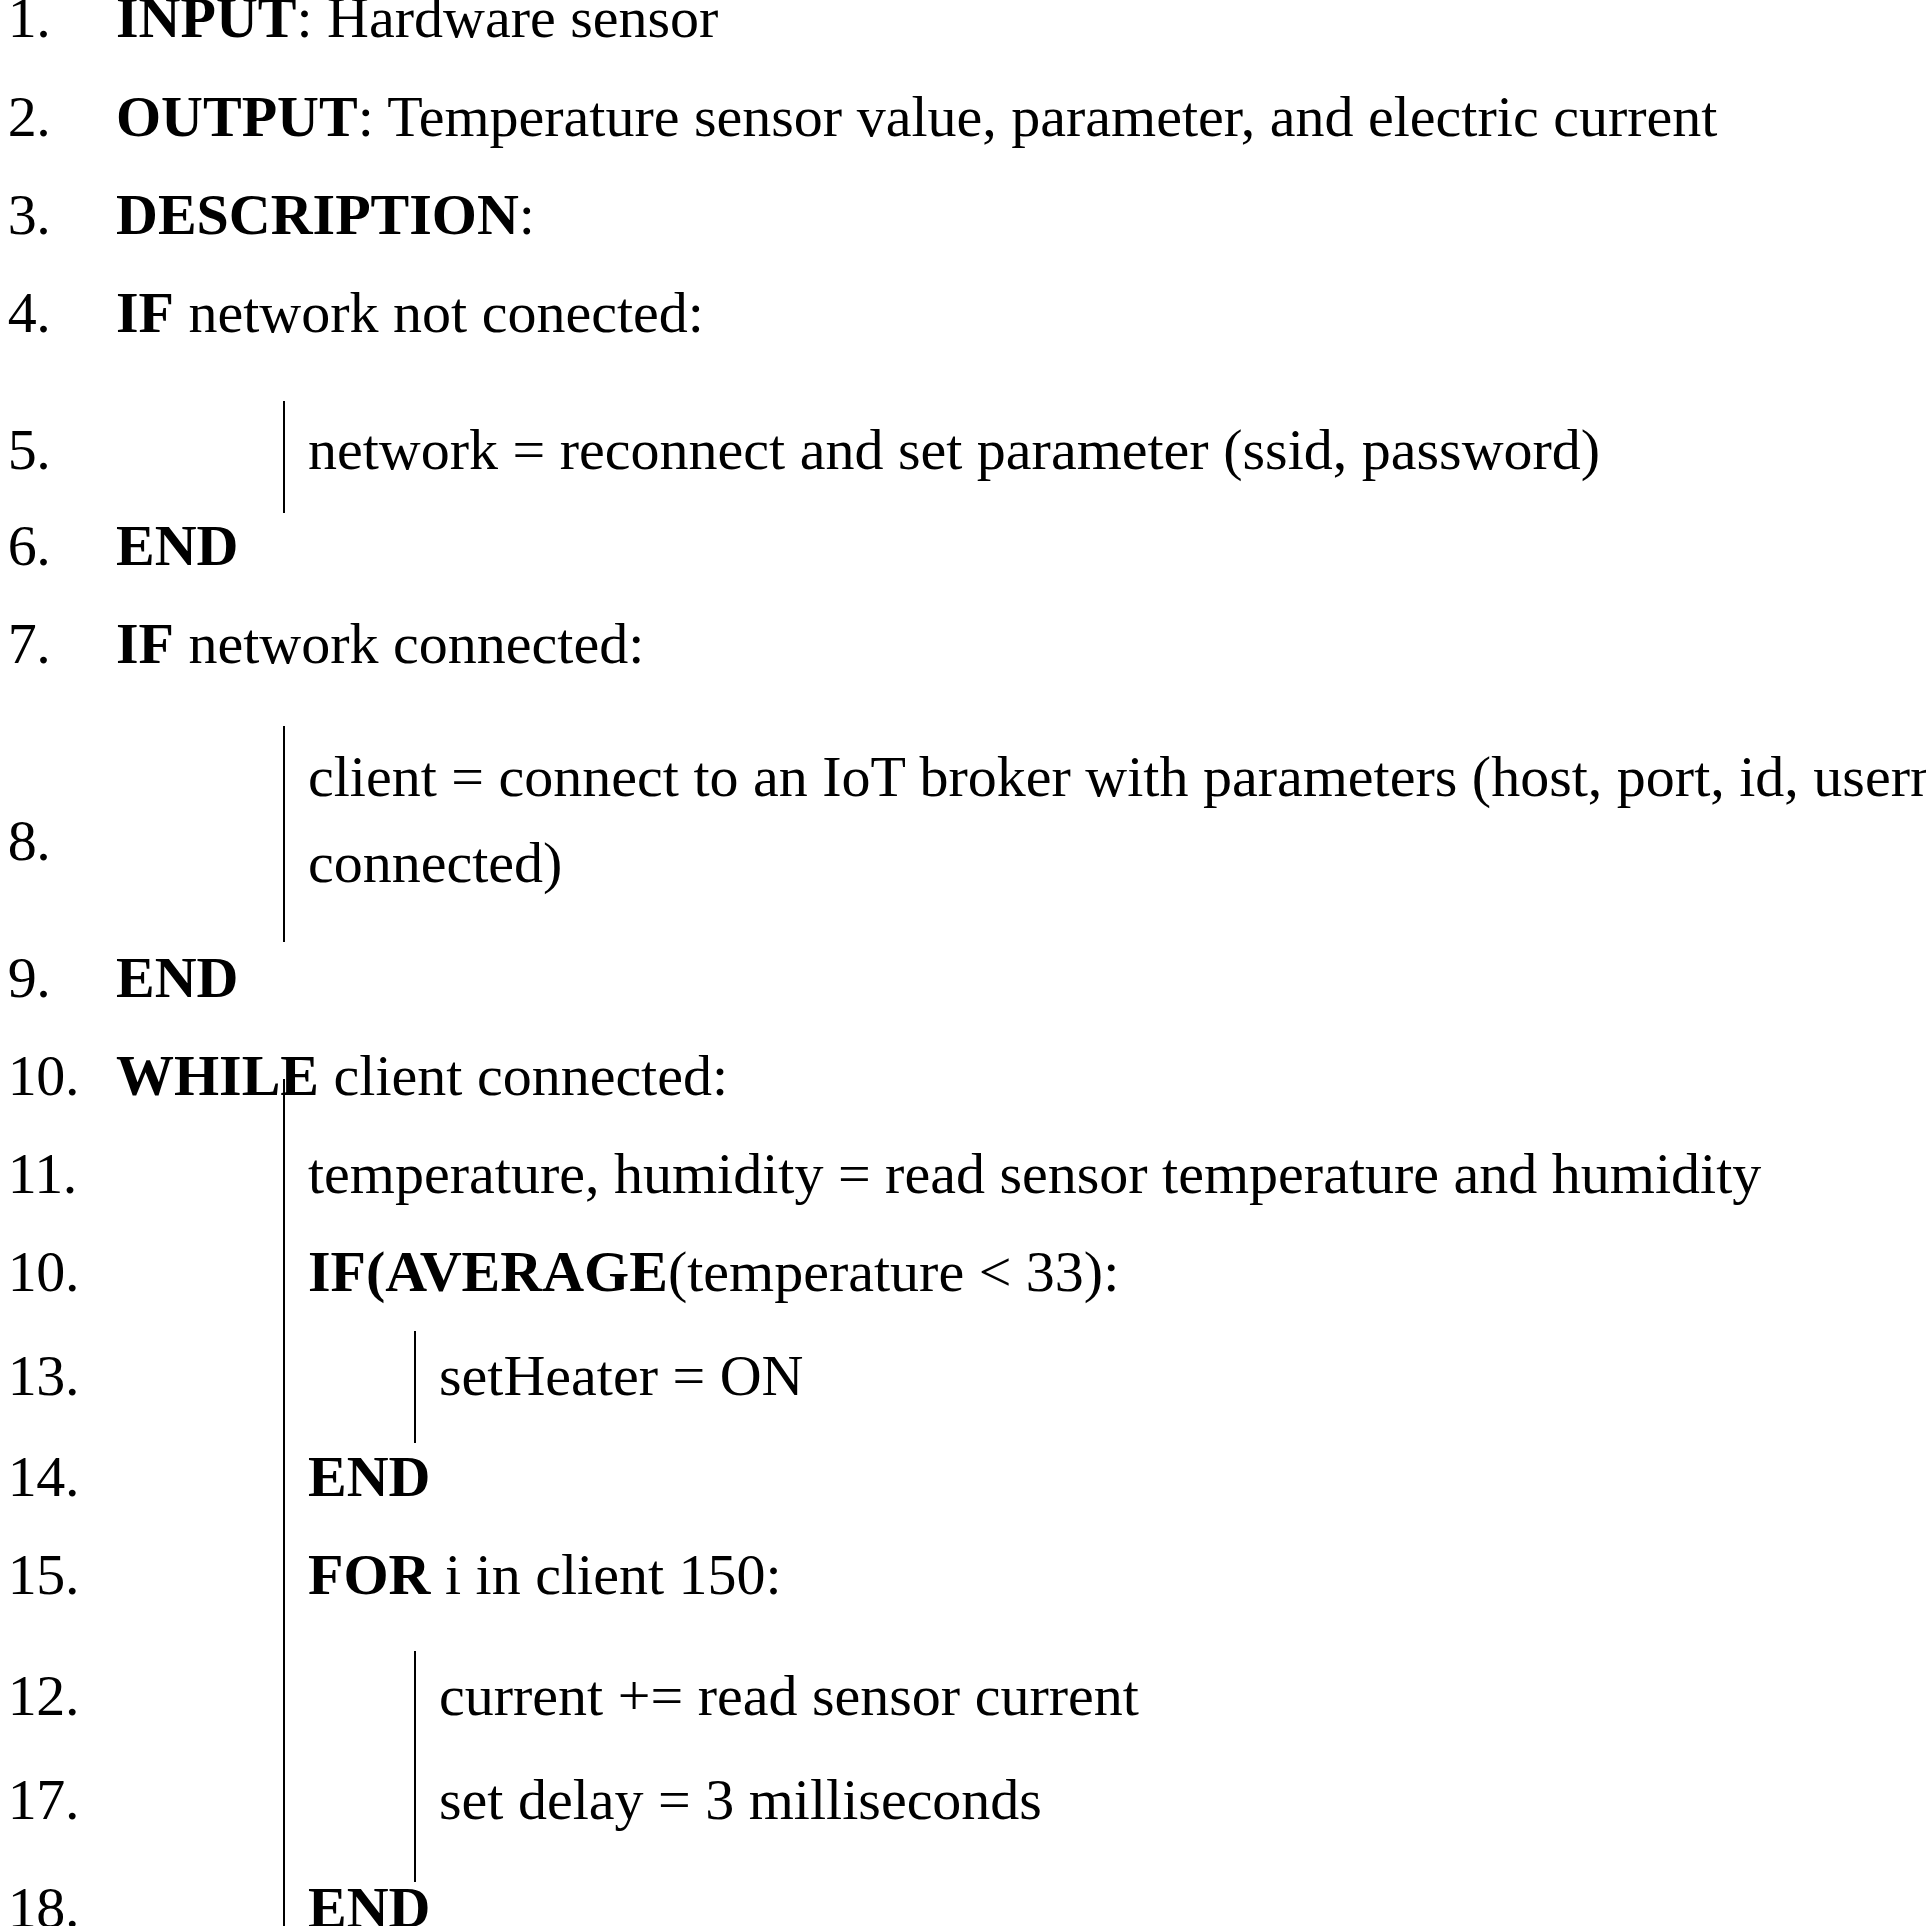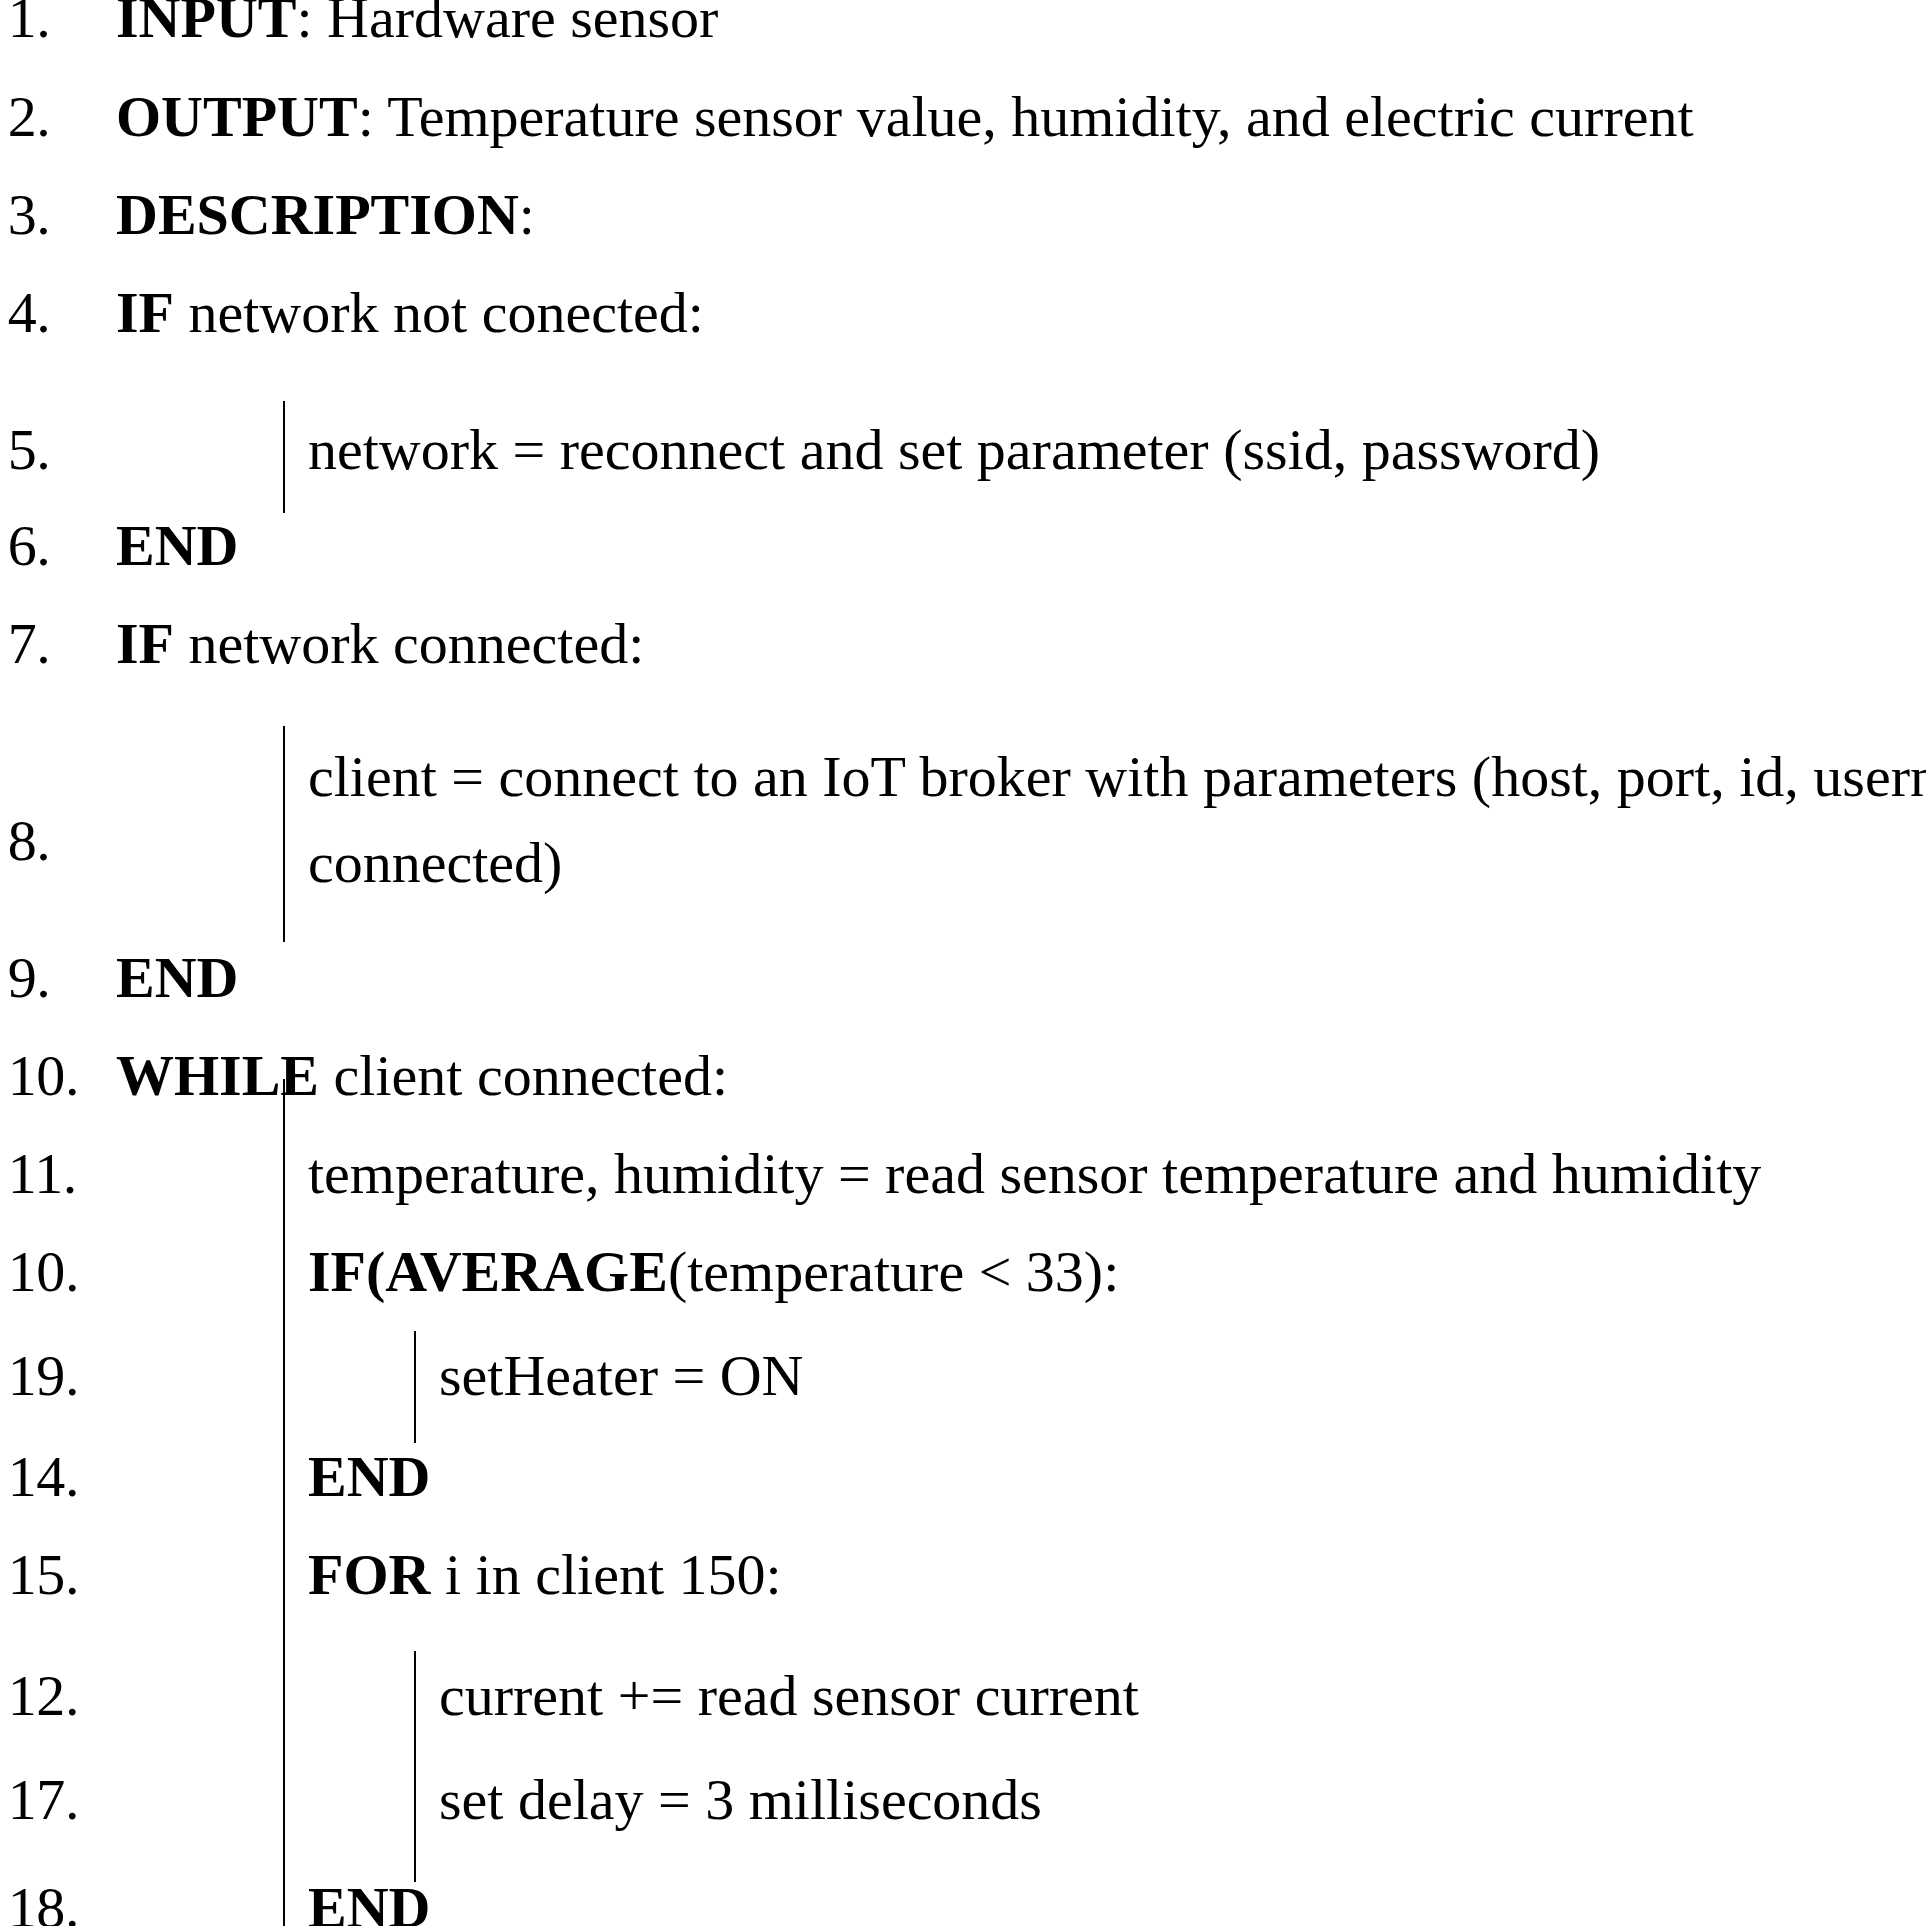--- a/index.html
+++ b/index.html
@@ -89,21 +89,21 @@
   <div class="code-line" style="top:-11.6px;">
     <span class="line-number">1.</span>
     <span class="line-body">
       <span class="line-text ind-0"><b class="kw">INPUT</b><span>: Hardware sensor</span></span>
     </span>
   </div>
 
   <div class="code-line" style="top:87px;">
     <span class="line-number">2.</span>
     <span class="line-body">
-      <span class="line-text ind-0"><b class="kw">OUTPUT</b><span>: Temperature sensor value, humidity, and electric current</span></span>
+      <span class="line-text ind-0"><b class="kw">OUTPUT</b><span>: Temperature sensor value, parameter, and electric current</span></span>
     </span>
   </div>
 
   <div class="code-line" style="top:185px;">
     <span class="line-number">3.</span>
     <span class="line-body">
       <span class="line-text ind-0"><b class="kw">DESCRIPTION</b><span>:</span></span>
     </span>
   </div>
 
@@ -165,21 +165,21 @@
   </div>
 
   <div class="code-line" style="top:1242px;">
     <span class="line-number">10.</span>
     <span class="line-body">
       <span class="line-text ind-1"><b class="kw">IF(AVERAGE</b><span>(temperature &lt; 33):</span></span>
     </span>
   </div>
 
   <div class="code-line" style="top:1346px;">
-    <span class="line-number">19.</span>
+    <span class="line-number">13.</span>
     <span class="line-body">
       <span class="line-text ind-2"><b class="kw"></b><span>setHeater = ON</span></span>
     </span>
   </div>
 
   <div class="code-line" style="top:1447px;">
     <span class="line-number">14.</span>
     <span class="line-body">
       <span class="line-text ind-1"><b class="kw">END</b><span></span></span>
     </span>

